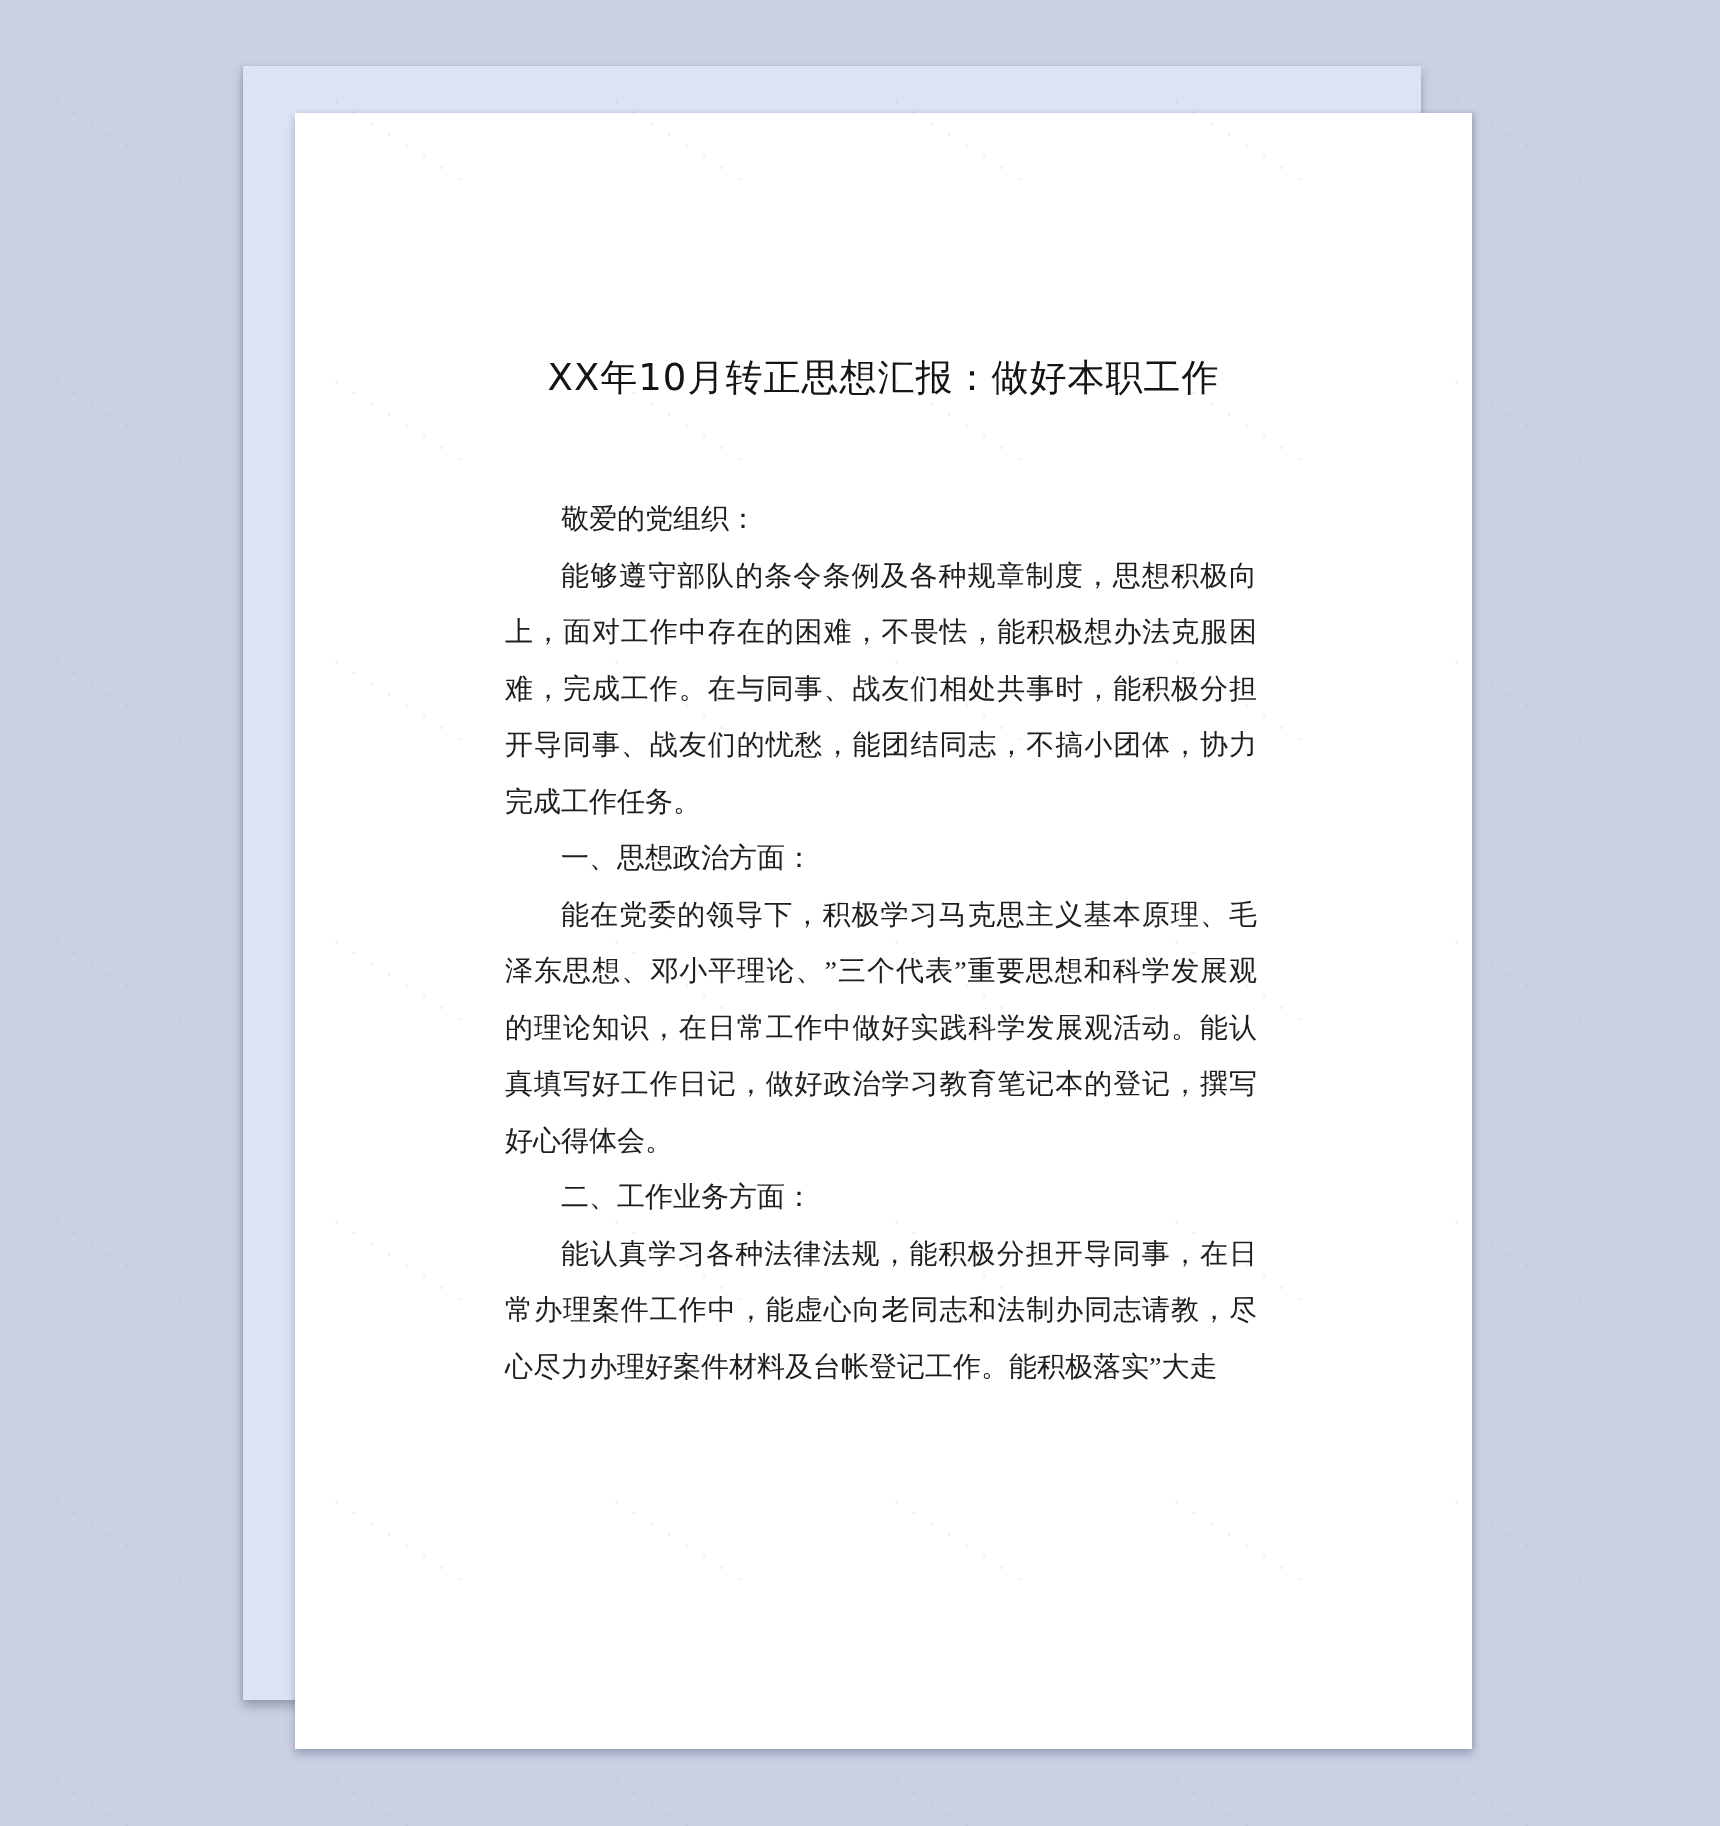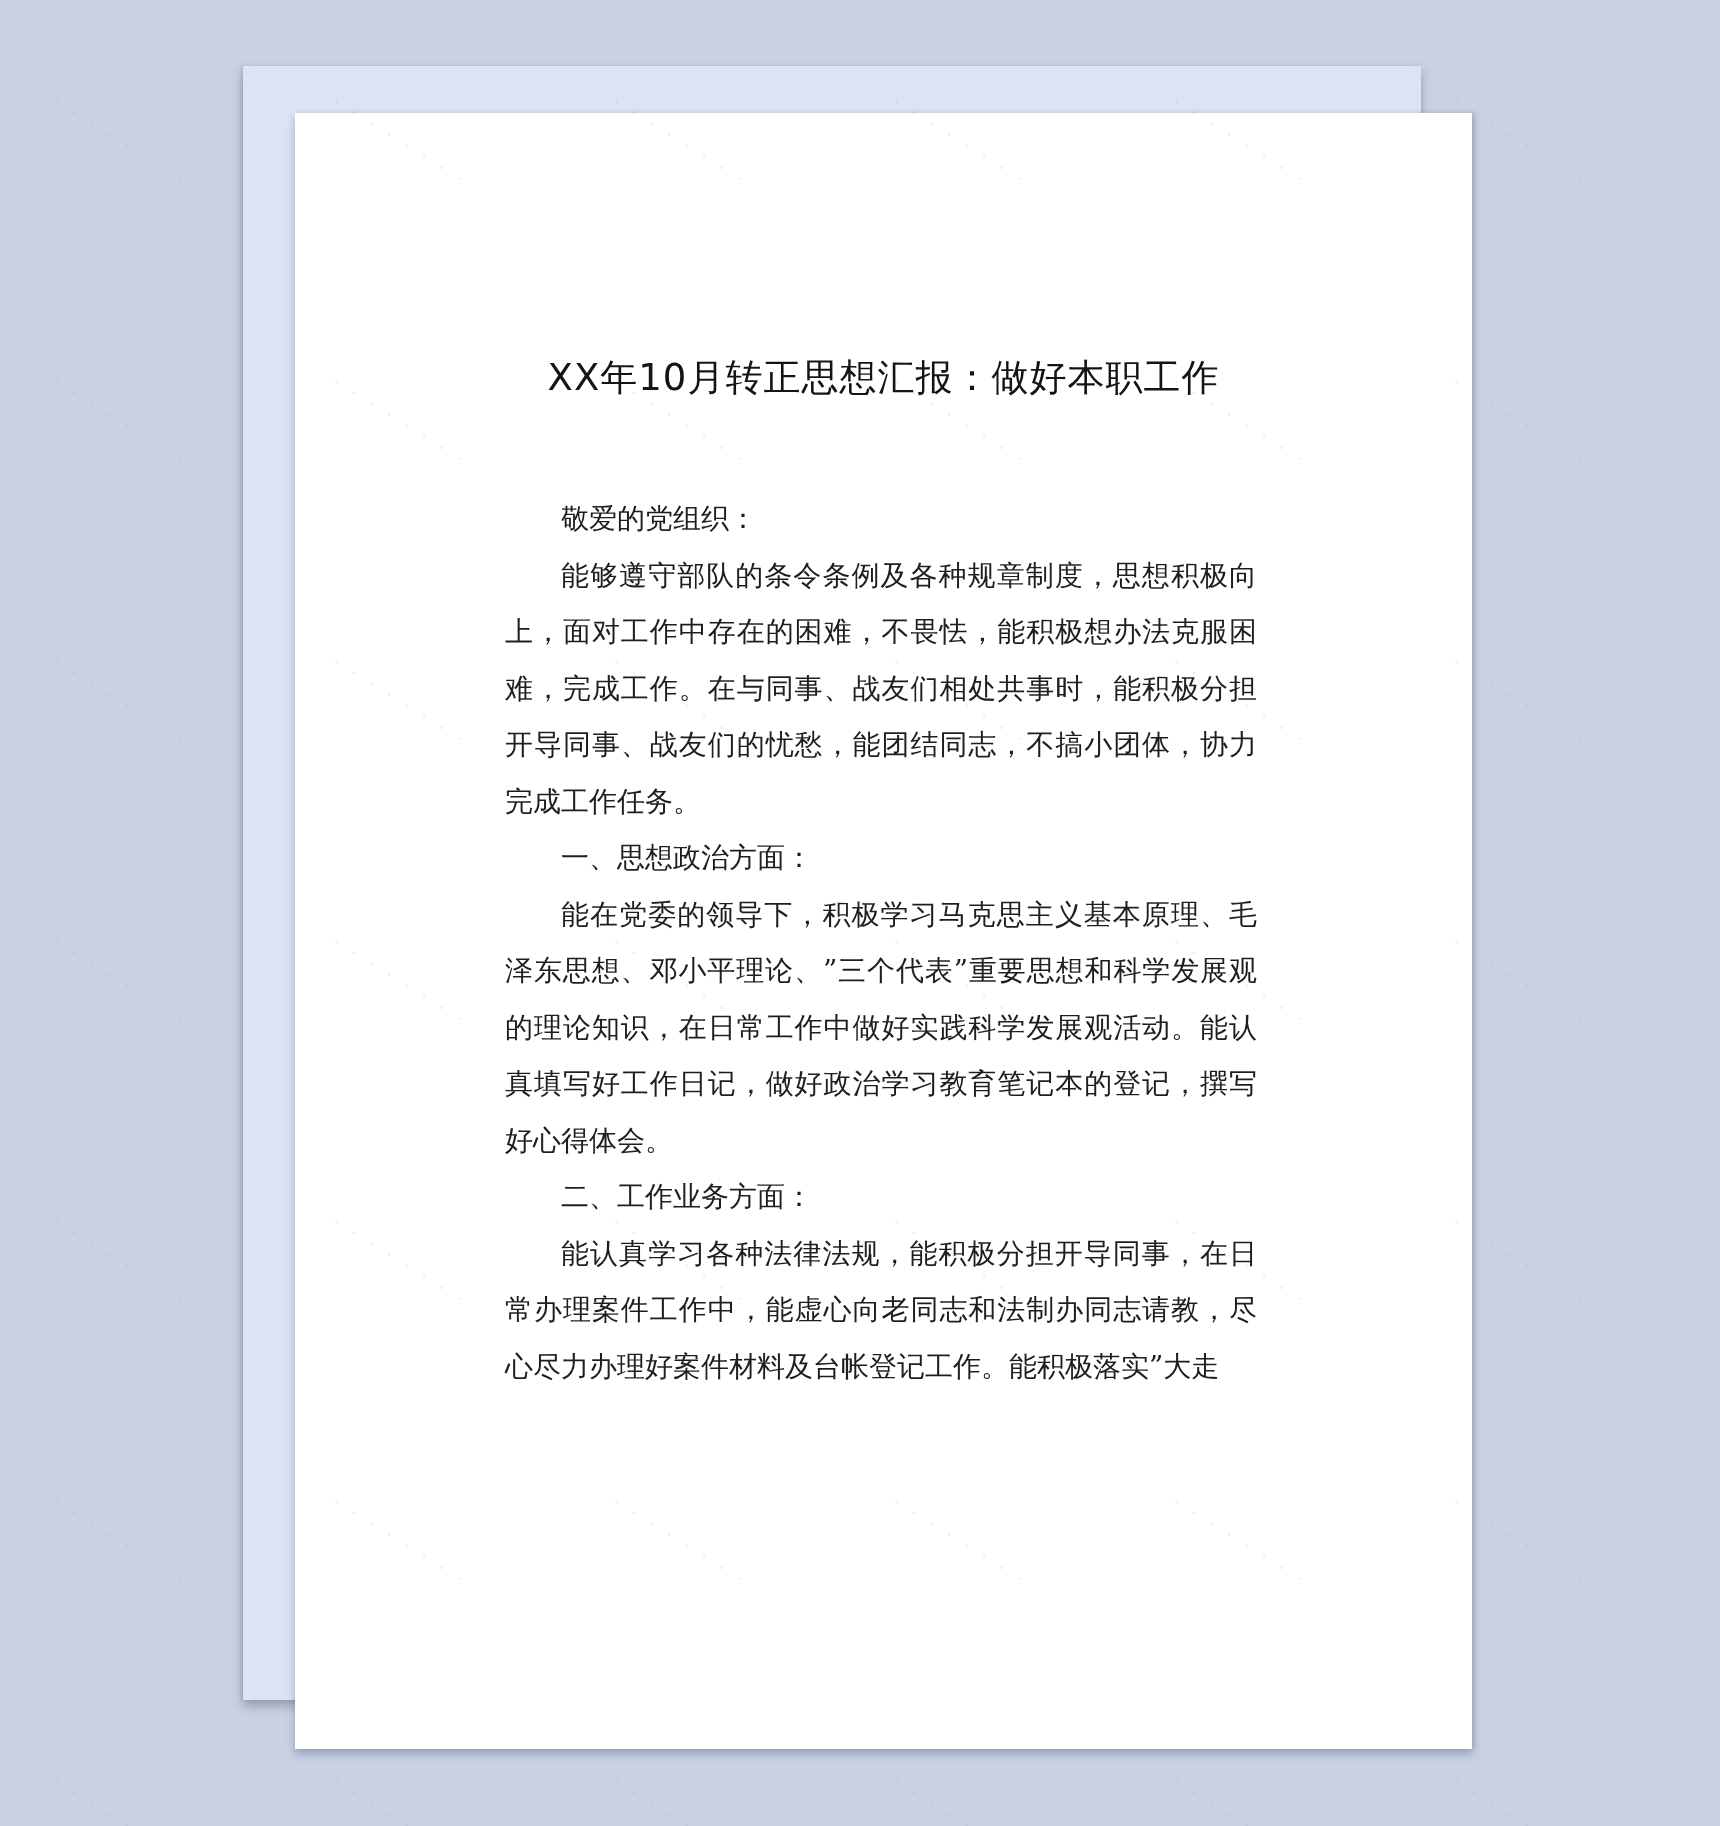--- a/index.html
+++ b/index.html
@@ -69,20 +69,21 @@
       top: 378px;
       width: 752px;
       font-size: 28px;
       line-height: 56.5px;
       color: #1e1e1e;
       text-align: justify;
     }
     .doc-body p {
       margin: 0;
       text-indent: 2em;
+      font-family: Liberation Serif, serif;
     }
   </style>
 </head>
 <body>
 
 <div class="watermark-layer" id="wm-layer">
     <div class="wm" style="left: 60px; top: 90px;">· · · · · · · ·</div>
     <div class="wm" style="left: 340px; top: 90px;">· · · · · · · ·</div>
     <div class="wm" style="left: 620px; top: 90px;">· · · · · · · ·</div>
     <div class="wm" style="left: 900px; top: 90px;">· · · · · · · ·</div>

